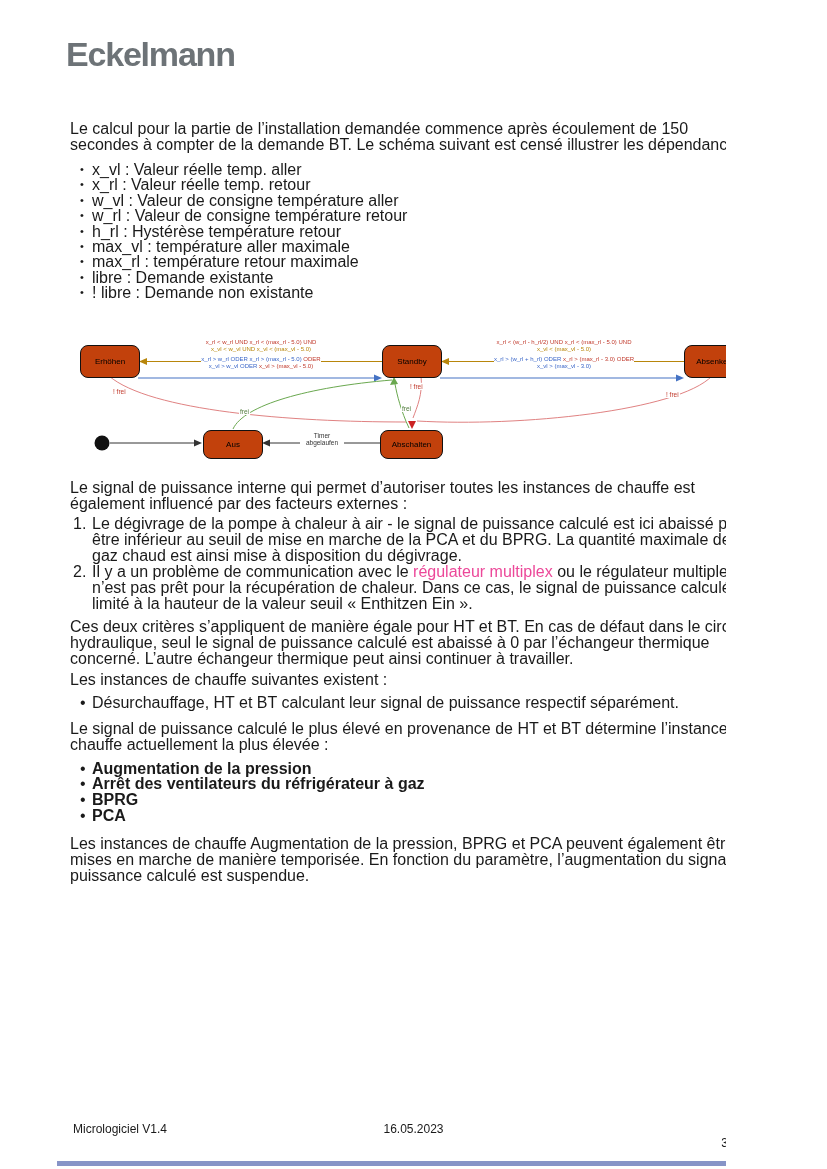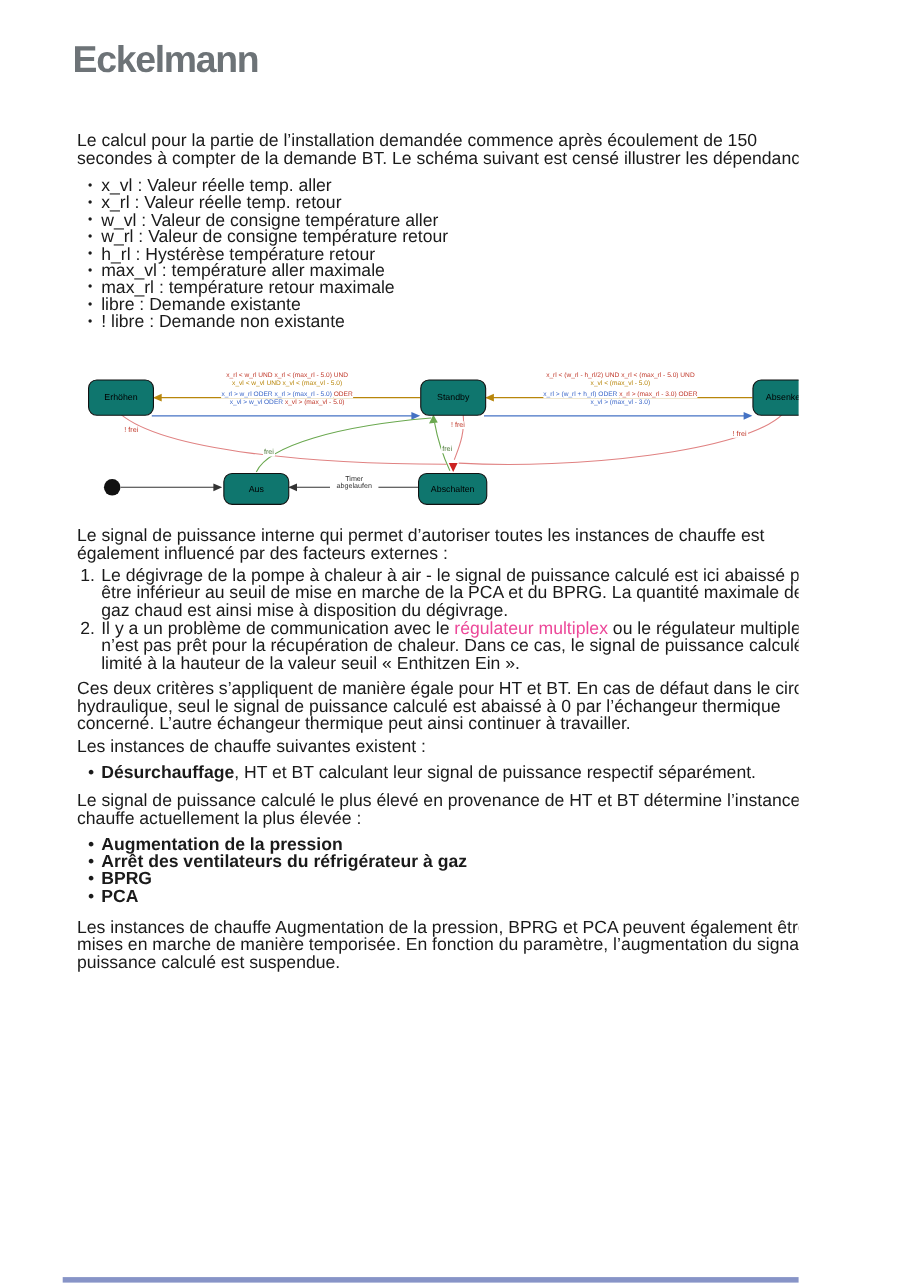--- a/index.html
+++ b/index.html
@@ -17,26 +17,26 @@
   .numlist .num{position:absolute;left:3px;}
   .p3{margin-top:7px;}
   .p4{margin-top:5px;}
   .single-bullet{margin-top:7px;position:relative;padding-left:22px;}
   .single-bullet::before{content:"•";position:absolute;left:10px;}
   .p5{margin-top:10px;}
   .heatlist{margin-top:8px;font-weight:700;}
   .heatlist .li{position:relative;padding-left:22px;line-height:15.7px;}
   .heatlist .li::before{content:"•";position:absolute;left:10px;font-weight:400;}
   .p6{margin-top:13px;}
-  .bold{font-weight:700;}
+  .bold{font-weight:400;}
   .link{color:#ec4899;cursor:pointer;}
   
   .diagram{position:relative;width:827px;height:130px;margin-top:33px;}
   .diagram svg{position:absolute;left:0;top:0;}
-  .state{position:absolute;background:#0f766e;border:1.2px solid #111;border-radius:8px;
+  .state{position:absolute;background:#c2410c;border:1.2px solid #111;border-radius:8px;
          display:flex;align-items:center;justify-content:center;font-size:8px;color:#000;z-index:3;}
   .dlabel{position:absolute;font-size:6.5px;line-height:7px;background:#fff;padding:0 1px;z-index:2;white-space:nowrap;}
   .cl{position:absolute;width:260px;text-align:center;font-size:6px;line-height:7px;white-space:nowrap;z-index:2;}
   .cl span{background:#fff;}
   .timerlbl{position:absolute;left:300px;top:98px;width:44px;text-align:center;
             font-size:6.5px;line-height:7px;background:#fff;z-index:2;color:#333;}
   
   .footer{position:absolute;top:1122px;left:0;width:827px;font-size:12px;color:#1a1a1a;}
   .footer .f-left{position:absolute;left:73px;}
   .footer .f-center{display:block;width:100%;text-align:center;}
@@ -139,15 +139,20 @@
     <div class="p5">Le signal de puissance calculé le plus élevé en provenance de HT et BT détermine l’instance de chauffe actuellement la plus élevée :</div>
     <div class="heatlist">
       <div class="li">Augmentation de la pression</div>
       <div class="li">Arrêt des ventilateurs du réfrigérateur à gaz</div>
       <div class="li">BPRG</div>
       <div class="li">PCA</div>
     </div>
     <div class="p6">Les instances de chauffe Augmentation de la pression, BPRG et PCA peuvent également être mises en marche de manière temporisée. En fonction du paramètre, l’augmentation du signal de puissance calculé est suspendue.</div>
   </div>
 
+  <div class="footer">
+    <span class="f-left">Micrologiciel V1.4</span>
+    <span class="f-center">16.05.2023</span>
+    <span class="f-right">35/118</span>
+  </div>
 
   <div class="bottom-bar"></div>
 </div>
 
 </body></html>

